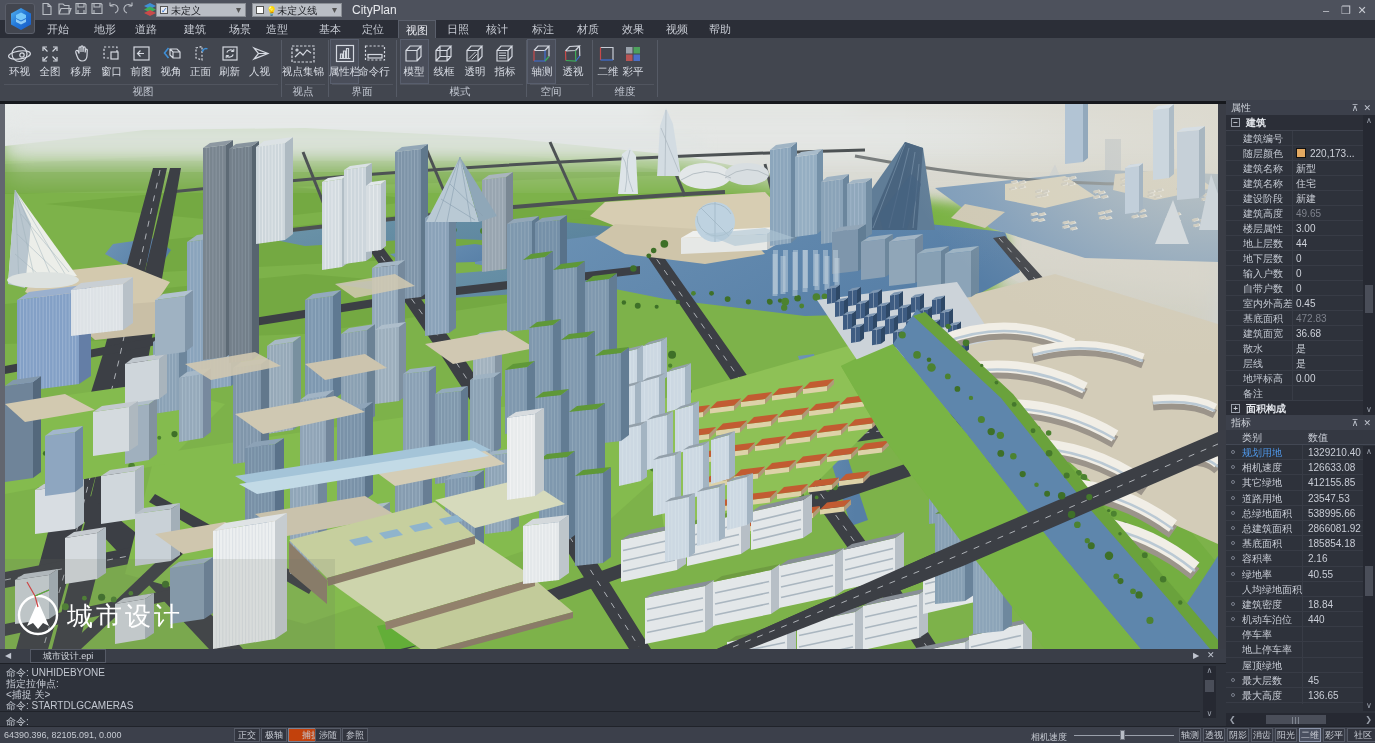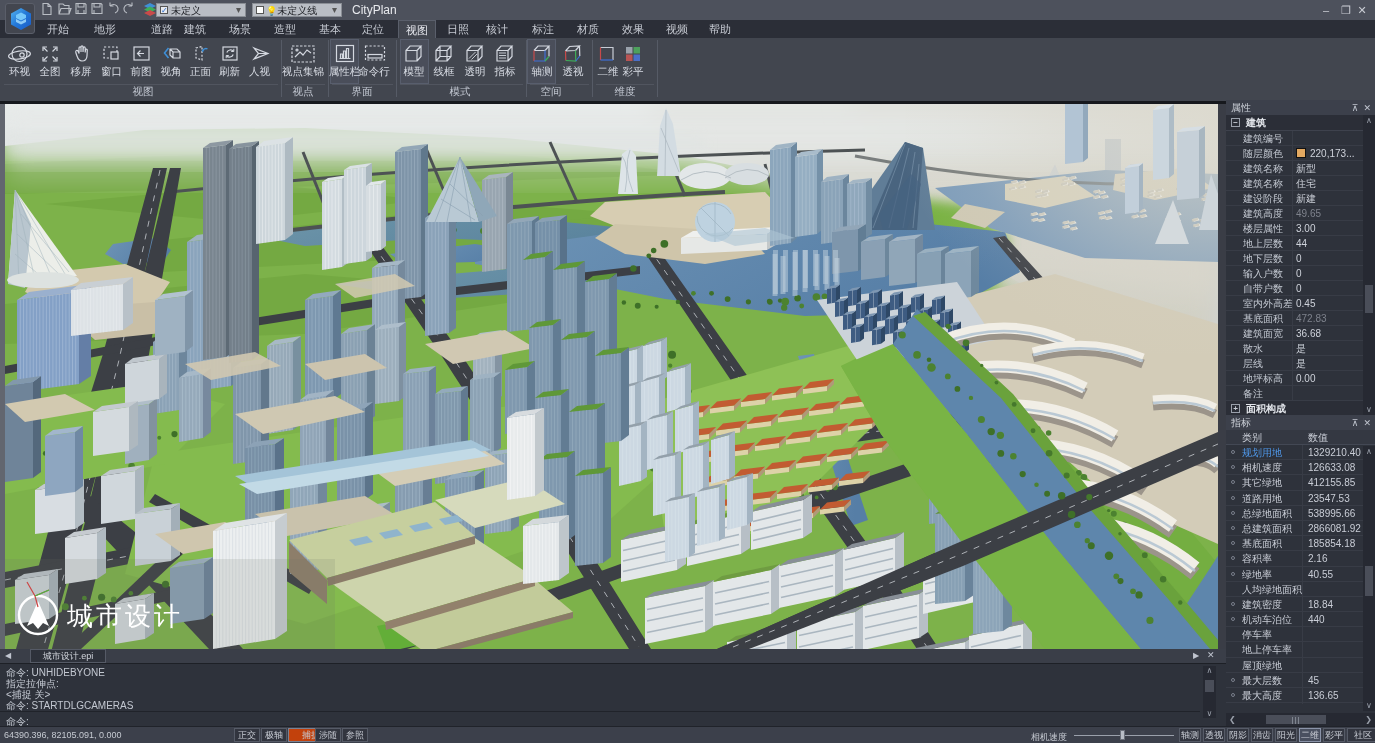--- a/index.html
+++ b/index.html
@@ -86,24 +86,24 @@
   </svg>
   <div id="combo1"><span style="display:inline-block;width:8px;height:8px;background:#e8eaee;border:1px solid #555;margin:2px 3px 0 3px;vertical-align:top;font-size:8px;line-height:8px;color:#2266cc">✓</span>未定义<span style="float:right;margin-right:4px;color:#555">▾</span></div>
   <div id="combo2"><span style="display:inline-block;width:8px;height:8px;background:#fff;border:1px solid #555;margin:2px 2px 0 3px;vertical-align:top"></span><span style="color:#c8a000;font-size:9px">💡</span>未定义线<span style="float:right;margin-right:4px;color:#555">▾</span></div>
   <div id="apptitle">CityPlan</div>
   <div class="winbtn" style="left:1318px">–</div>
   <div class="winbtn" style="left:1338px">❐</div>
   <div class="winbtn" style="left:1354px">✕</div>
   <div id="menubar">
     <div class="menu" style="left:40px;width:36px">开始</div>
     <div class="menu" style="left:87px;width:36px">地形</div>
-    <div class="menu" style="left:144px;width:36px">道路</div>
+    <div class="menu" style="left:128px;width:36px">道路</div>
     <div class="menu" style="left:177px;width:36px">建筑</div>
     <div class="menu" style="left:222px;width:36px">场景</div>
-    <div class="menu" style="left:267px;width:36px">造型</div>
+    <div class="menu" style="left:259px;width:36px">造型</div>
     <div class="menu" style="left:312px;width:36px">基本</div>
     <div class="menu" style="left:355px;width:36px">定位</div>
     <div class="menu active" style="left:398px;width:38px">视图</div>
     <div class="menu" style="left:440px;width:36px">日照</div>
     <div class="menu" style="left:479px;width:36px">核计</div>
     <div class="menu" style="left:525px;width:36px">标注</div>
     <div class="menu" style="left:570px;width:36px">材质</div>
     <div class="menu" style="left:615px;width:36px">效果</div>
     <div class="menu" style="left:659px;width:36px">视频</div>
     <div class="menu" style="left:702px;width:36px">帮助</div>

